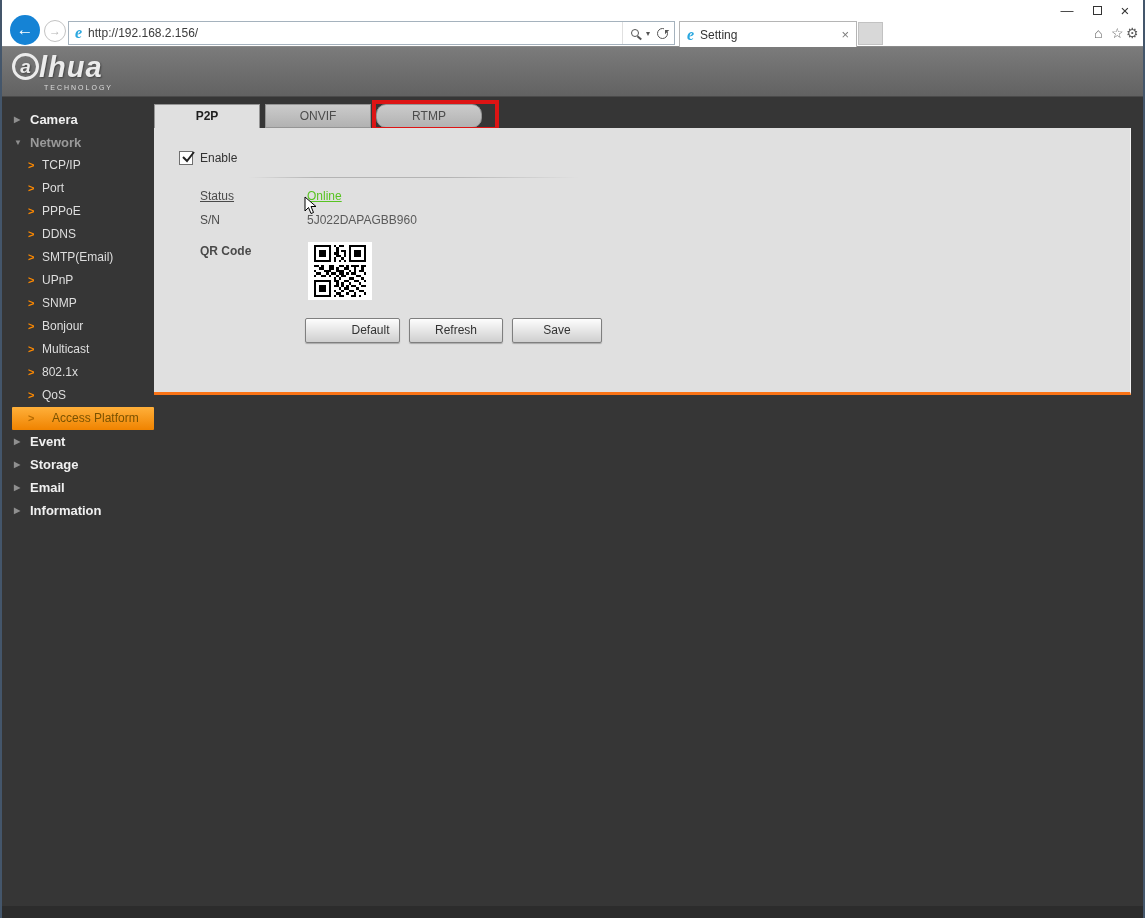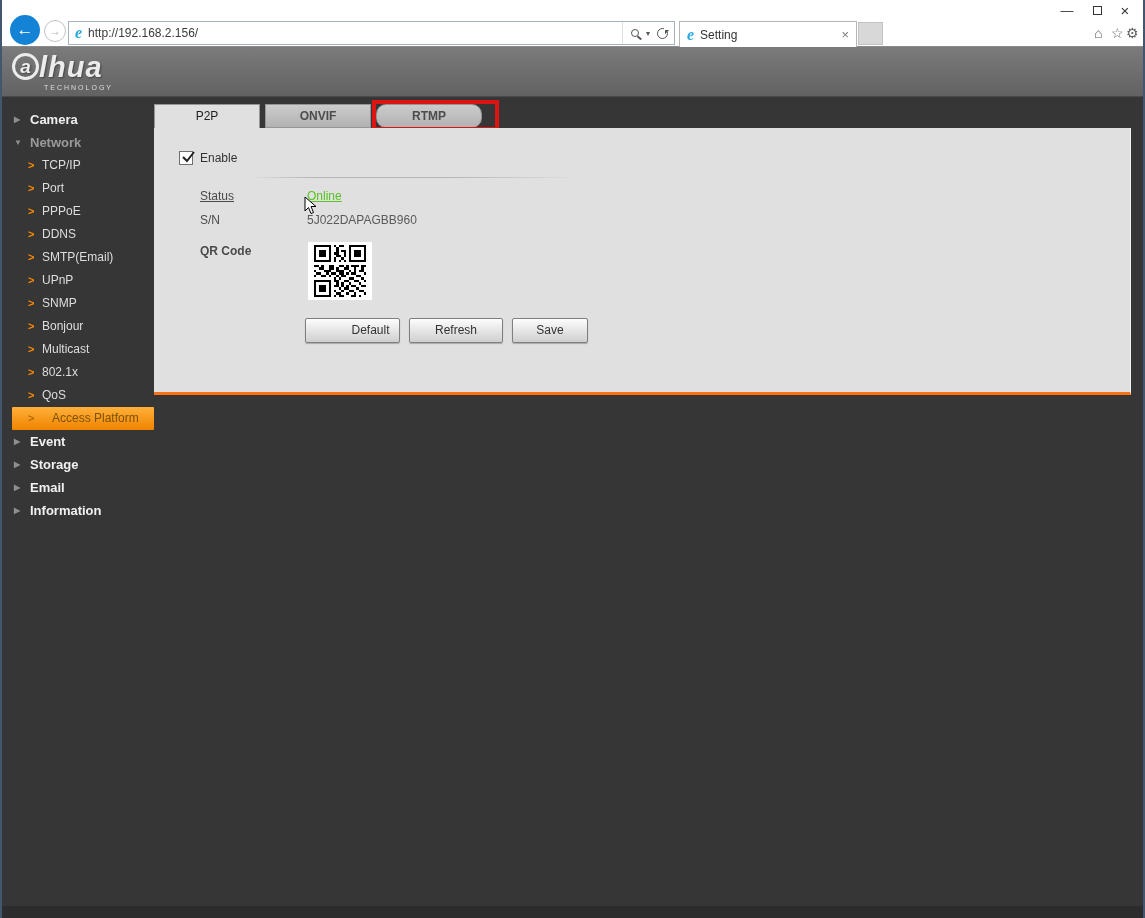--- a/index.html
+++ b/index.html
@@ -68,40 +68,40 @@
   .s-item .arr { position:absolute; left:12px; top:0; font-size:8px; color:#8f8f8f; }
   .s-cat { padding-left:28px; font-size:13px; font-weight:bold; color:#f0f0f0; }
   .s-cat.dim { color:#9a9a9a; }
   .s-sub { padding-left:40px; font-size:12px; color:#dedede; }
   .s-sub .arr { left:26px; font-size:11px; font-weight:bold; color:#ff8a00; }
   .s-sub.active { background:linear-gradient(#ffb03a,#f08300); margin-left:10px; color:#7a5200; border-radius:1px; }
   .s-sub.active .arr { left:16px; color:#b56a00; }
 
   
   .tab { position:absolute; top:7px; width:106px; height:24px; text-align:center; line-height:23px; font-size:12px;
-         color:#4c4c4c; background:linear-gradient(#cbcbcb,#b2b2b2); border:1px solid #959595;font-weight:bold; }
-  .tab.active { height:25px; background:#e0e0e0; border-bottom:none; color:#1e1e1e; font-weight:normal; }
+         color:#4c4c4c; background:linear-gradient(#cbcbcb,#b2b2b2); border:1px solid #959595; }
+  .tab.active { height:25px; background:#e0e0e0; border-bottom:none; color:#1e1e1e; font-weight:bold; }
   .tab-p2p { left:152px; } .tab-onvif { left:263px; } .tab-rtmp { left:374px;border-radius:10px; }
   .annotation-box { position:absolute; left:370px; top:3px; width:127px; height:31px; border:4px solid #dd1414; }
 
   .panel { position:absolute; left:152px; top:31px; width:977px; height:267px; background:#e0e0e0;
            border-right:1px solid #f2f2f2; border-bottom:3px solid #f97316; }
   .checkbox { position:absolute; left:25px; top:23px; width:14px; height:14px; background:#fff; border:1px solid #6f6f6f; }
   .checkbox svg { position:absolute; left:0px; top:-2px; }
   .enable-label { position:absolute; left:46px; top:23px; font-size:12px; color:#333; }
   .divider { position:absolute; left:95px; top:49px; width:330px; height:1px;
              background:linear-gradient(to right, rgba(180,180,180,0), #b4b4b4 20%, #b4b4b4 60%, rgba(180,180,180,0)); }
   .f-label { position:absolute; left:46px; font-size:12px; color:#4a4a4a; }
   .f-value { position:absolute; left:153px; font-size:12px; color:#5a5a5a; }
   .row-status { top:61px;text-decoration:underline; } .row-sn { top:85px; } .row-qr { top:116px;font-weight:bold; }
   .qr { position:absolute; left:154px; top:114px; width:64px; height:58px; background:#fff; padding:3px; }
   .p-btn { position:absolute; top:190px; height:25px; background:linear-gradient(#fdfdfd,#cfcfcf);
            border:1px solid #7f7f7f; border-radius:2px; font-size:12px; color:#333; text-align:center; line-height:23px;
            box-shadow:0 1px 1px rgba(0,0,0,.25); }
-  .btn-default { left:151px; width:95px;padding-left:36px; } .btn-refresh { left:255px; width:94px; } .btn-save { left:358px; width:76px; }
+  .btn-default { left:151px; width:95px;padding-left:36px; } .btn-refresh { left:255px; width:94px; } .btn-save { left:358px; width:90px; }
 
   .cursor { position:absolute; left:302px; top:196px; }
 </style>
 </head>
 <body>
 
 <div id="screen">
 
   <div class="chrome">
     <div class="back-btn"><span>←</span></div>

